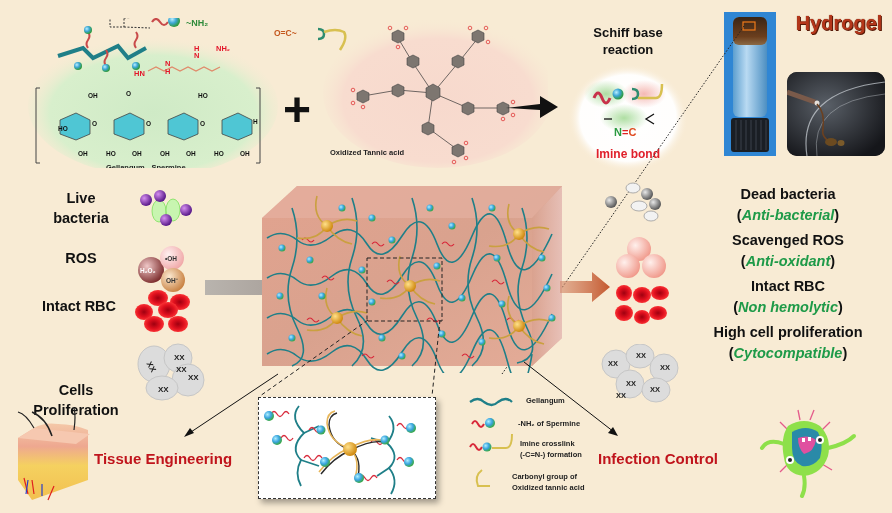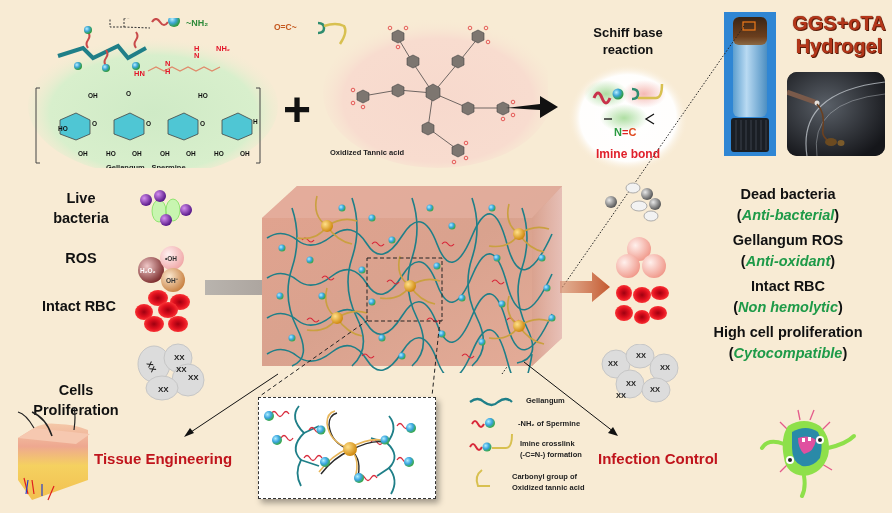--- a/index.html
+++ b/index.html
@@ -133,21 +133,21 @@
         <circle cx="195" cy="107" r="1.8"></circle>
         <circle cx="185" cy="111" r="1.8"></circle>
       <circle cx="148" cy="135" r="1.8"></circle>
         <circle cx="148" cy="150" r="1.8"></circle>
         <circle cx="136" cy="154" r="1.8"></circle>
     </g>
     <text x="12" y="147" font-size="7.5" font-weight="bold" fill="#222">Oxidized Tannic acid</text>
   </svg>
 </div>
 
-<div class="abs" style="left:274px;top:12px;width:80px;height:36px;">
+<div class="abs" style="left:274px;top:18px;width:80px;height:36px;">
   <svg width="80" height="36" viewBox="0 0 80 36">
     <text x="0" y="18" font-size="8.5" font-weight="bold" fill="#c4581f">O=C~</text>
     <path d="M44 11 q6 0 6 5 q0 5 -6 5" stroke="#2f8d6f" stroke-width="2.5" fill="none"></path>
     <path d="M50 14 q12 -4 20 0 q4 6 -4 18" stroke="#d8c050" stroke-width="2.5" fill="none"></path>
   </svg>
 </div>
 
 <div class="abs" style="left:506px;top:92px;width:52px;height:30px;">
   <svg width="52" height="30" viewBox="0 0 52 30">
     <path d="M0 16 L34 12 L34 4 L52 15 L34 26 L34 18 Z" fill="#111"></path>
@@ -216,21 +216,20 @@
         <line x1="22" y1="108" x2="22" y2="138"></line>
         <line x1="27" y1="108" x2="27" y2="138"></line>
         <line x1="32" y1="108" x2="32" y2="138"></line>
         <line x1="37" y1="108" x2="37" y2="138"></line>
         <line x1="42" y1="108" x2="42" y2="138"></line>
     </g>
   </svg>
 </div>
 
 <div class="abs b" style="left:786px;top:12px;width:106px;text-align:center;font-size:20px;line-height:23px;color:#b4361a;text-shadow:0 0 1px #5a1a08,1px 1px 0 #5a1a08;">
-  <div>GGS+oTA</div>
   <div>Hydrogel</div>
 </div>
 
 <div class="abs" style="left:787px;top:72px;width:98px;height:84px;border-radius:10px;overflow:hidden;background:#2a2a2c;">
   <svg width="98" height="84" viewBox="0 0 98 84">
     <defs>
       <radialGradient id="dish" cx="40%" cy="40%" r="70%">
         <stop offset="0%" stop-color="#5a6068"></stop>
         <stop offset="100%" stop-color="#15161a"></stop>
       </radialGradient>
@@ -504,21 +503,21 @@
       <text x="60" y="26">XX</text>
       <text x="26" y="42">XX</text>
       <text x="50" y="48">XX</text>
       <text x="16" y="54">XX</text>
   </g>
 </svg>
 
 <div class="abs" style="left:684px;top:184px;width:208px;">
   <div class="lbl" style="font-size:14.5px;line-height:20px;">Dead bacteria</div>
   <div class="lbl" style="font-size:14.5px;line-height:22px;">(<span class="grn">Anti-bacterial</span>)</div>
-  <div class="lbl" style="font-size:14.5px;line-height:20px;margin-top:4px;">Gellangum ROS</div>
+  <div class="lbl" style="font-size:14.5px;line-height:20px;margin-top:4px;">Scavenged ROS</div>
   <div class="lbl" style="font-size:14.5px;line-height:22px;">(<span class="grn">Anti-oxidant</span>)</div>
   <div class="lbl" style="font-size:14.5px;line-height:20px;margin-top:4px;">Intact RBC</div>
   <div class="lbl" style="font-size:14.5px;line-height:22px;">(<span class="grn">Non hemolytic</span>)</div>
   <div class="lbl" style="font-size:14.5px;line-height:20px;margin-top:4px;">High cell proliferation</div>
   <div class="lbl" style="font-size:14.5px;line-height:22px;">(<span class="grn">Cytocompatible</span>)</div>
 </div>
 
 <div class="abs" style="left:258px;top:397px;width:176px;height:100px;background:#fff;border:1.5px dashed #333;box-shadow:3px 4px 6px rgba(0,0,0,0.35);">
   <svg width="176" height="100" viewBox="0 0 176 100">
     <g stroke="#1f7f88" stroke-width="1.8" fill="none">

